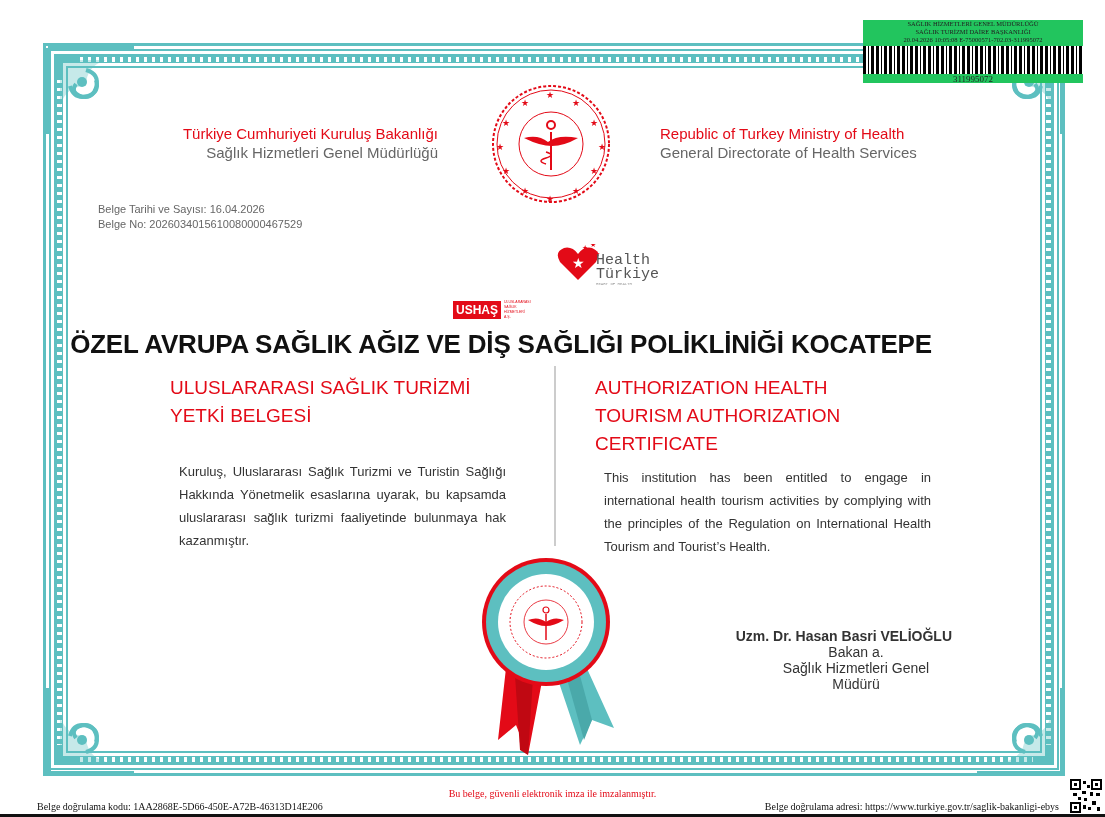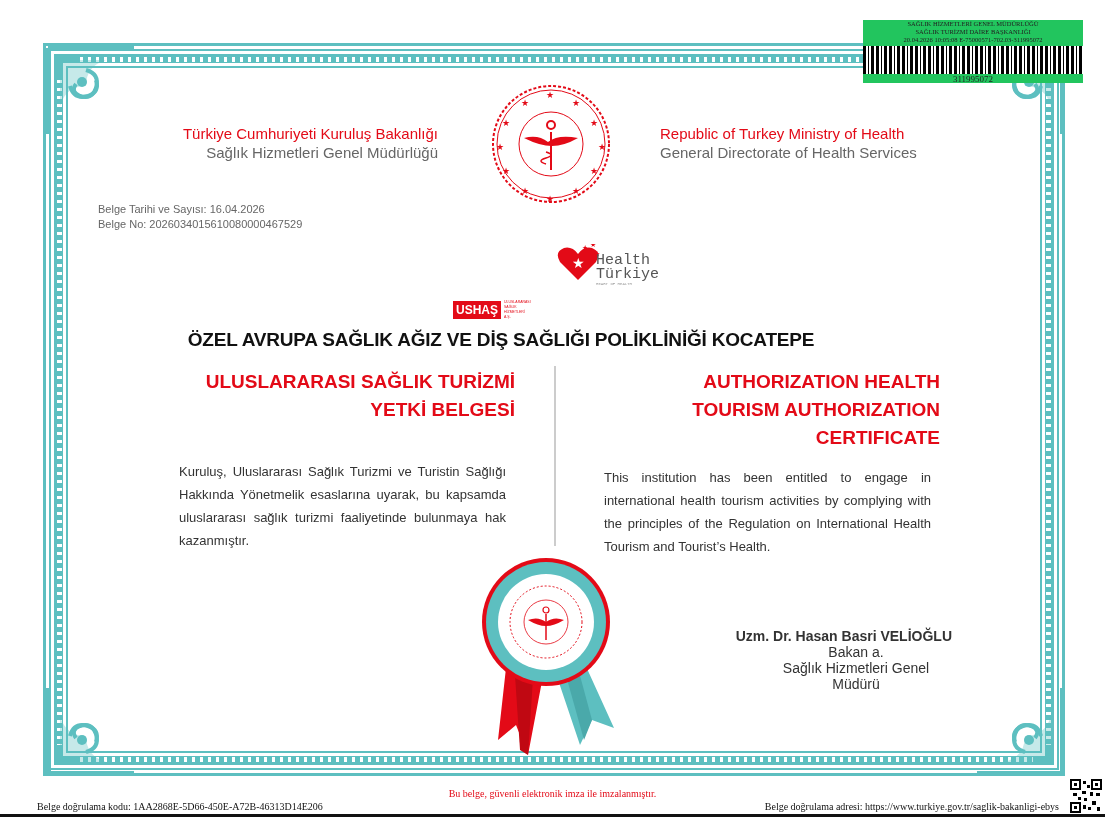--- a/index.html
+++ b/index.html
@@ -16,22 +16,22 @@
   
   .stamp{right:22px;top:20px;width:220px;text-align:center;font-family:"Liberation Serif",serif;font-size:6.5px;line-height:8px;color:#222;background:#22c55e;}
   .barcode{height:28px;margin:2px auto 0;width:220px;background:repeating-linear-gradient(90deg,#000 0 3px,#fff 3px 5px,#000 5px 6px,#fff 6px 8px,#000 8px 11px,#fff 11px 13px);}
   .barnum{font-size:9px;margin-top:1px;}
   
   .hdr-l{right:667px;top:124px;text-align:right;font-size:15px;line-height:19px;}
   .hdr-r{left:660px;top:124px;text-align:left;font-size:15px;line-height:19px;}
   .red{color:#e30a17;}
   .gray{color:#666;}
   .meta{left:98px;top:202px;font-size:11px;line-height:15px;color:#666;}
-  .inst{left:0;width:1002px;top:329px;text-align:center;font-weight:bold;font-size:19px;color:#111;letter-spacing:-0.2px;}
-  .ttl{font-weight:bold;font-size:19px;color:#e30a17;text-align:right;line-height:28px;}
+  .inst{left:0;width:1002px;top:329px;text-align:center;font-weight:bold;font-size:26px;color:#111;letter-spacing:-0.2px;}
+  .ttl{font-weight:normal;font-size:19px;color:#e30a17;text-align:left;line-height:28px;margin-top:6px;}
   .ttl-l{left:170px;width:345px;top:368px;}
   .ttl-r{left:595px;width:345px;top:368px;}
   .divider{left:554px;top:366px;width:2px;height:180px;background:#ccc;}
   .body{font-size:13px;line-height:23px;color:#333;text-align:justify;}
   .body-l{left:179px;width:327px;top:460px;}
   .body-r{left:604px;width:327px;top:466px;}
   .sig{left:720px;width:232px;top:628px;text-align:right;font-size:14px;line-height:16px;color:#333;}
   .sig .nm{font-weight:bold;}
   .sig .c{text-align:center;padding-left:40px;}
   .footer{font-family:"Liberation Serif",serif;font-size:10px;color:#111;}

